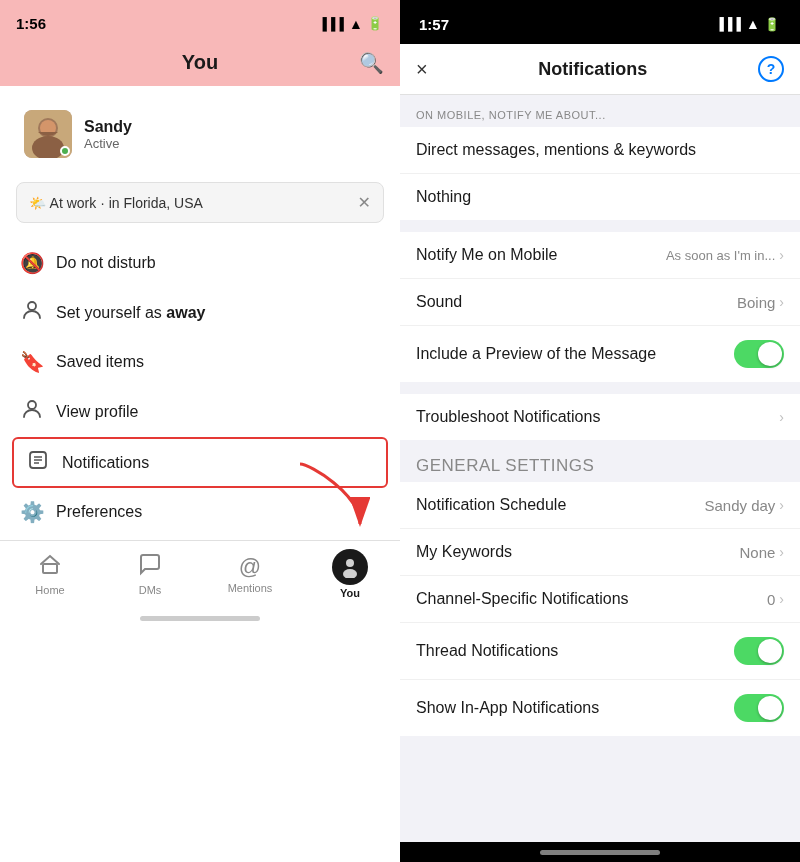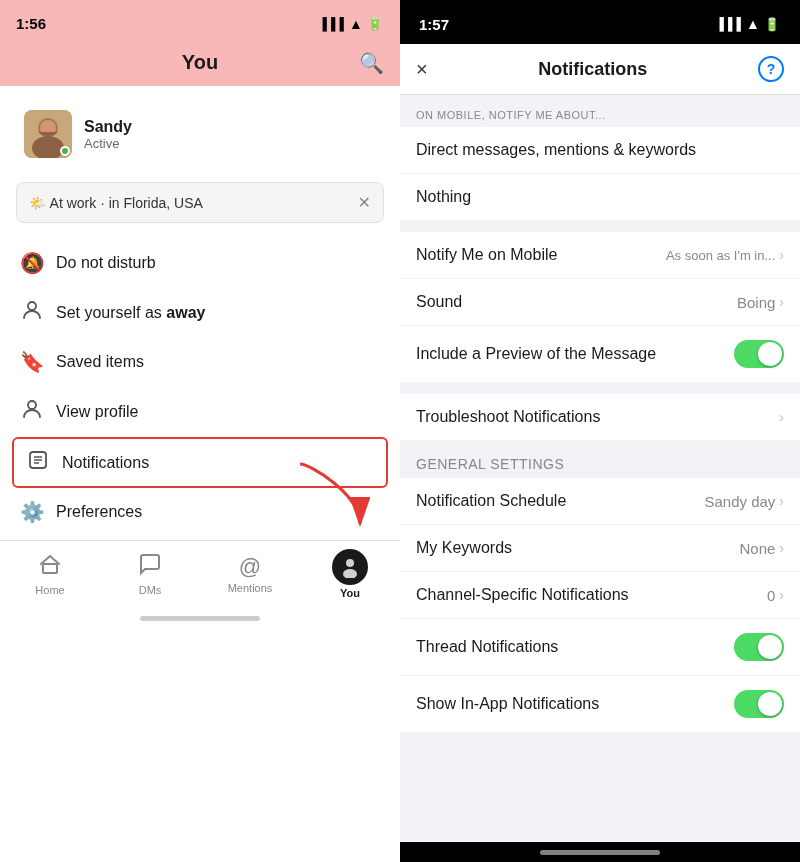--- a/index.html
+++ b/index.html
@@ -368,21 +368,21 @@
       border-radius: 50%;
       box-shadow: 0 1px 3px rgba(0,0,0,0.3);
     }
 
     .notify-mobile-row .row-value {
       font-size: 13px;
       color: #888;
     }
 
     .general-section-label {
-      font-size: 14px;
+      font-size: 17px;
       color: #888;
       text-transform: uppercase;
       padding: 16px 16px 6px;
       letter-spacing: 0.5px;
     }
 
     
     .scroll-content::-webkit-scrollbar { display: none; }
 
     

